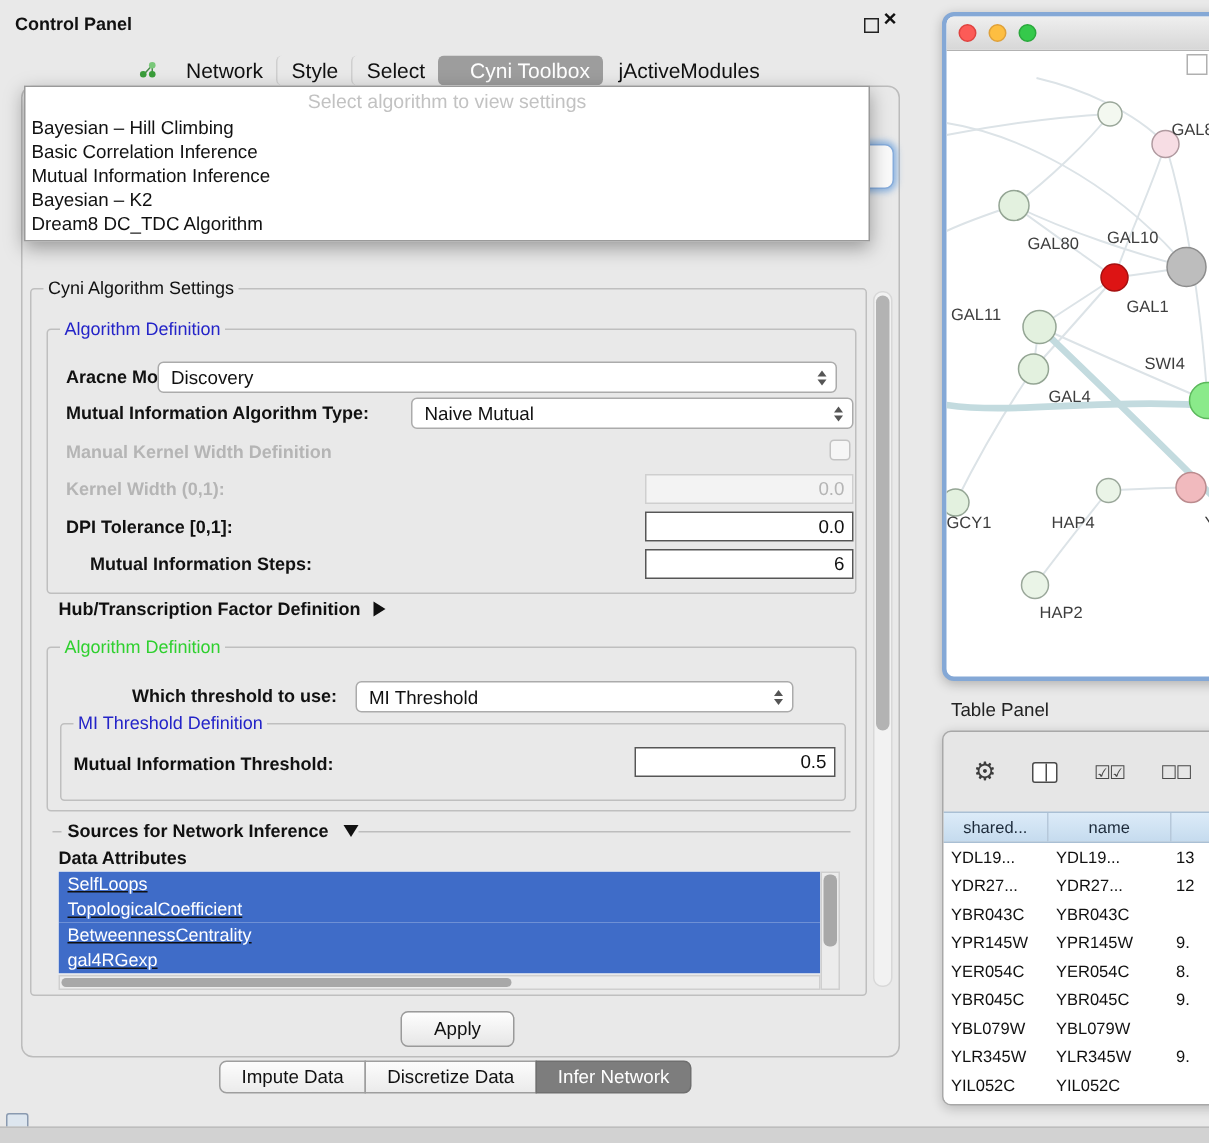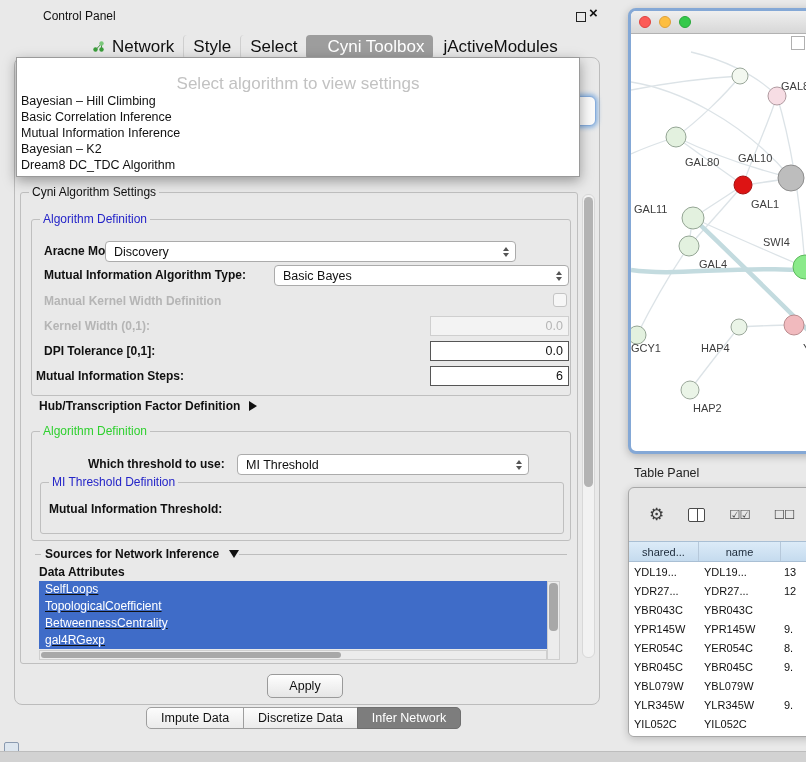--- a/index.html
+++ b/index.html
@@ -1,40 +1,40 @@
 <!DOCTYPE html>
 <html style="--sel-blue: #3f6cc8; --title-blue: #2424c8; --title-green: #2fd02f; --tab-active-bg: #9d9d9d; --seg-active-bg: #7d7d7d;"><head>
 <meta charset="utf-8">
 <style>
   html,body{margin:0;padding:0;}
   .stage{position:relative;width:806px;height:762px;overflow:hidden;background:#e9e9e9;
          font-family:"Liberation Sans",sans-serif;font-size:12px;color:#111;}
   .abs{position:absolute;}
 
   
-  .cp-title{left:10px;top:9px;font-weight:normal;font-size:12px;margin-left:33px;}
+  .cp-title{left:10px;top:9px;font-weight:bold;font-size:12px;}
   .cp-float{left:576px;top:12px;width:8px;height:8px;border:1.5px solid #222;background:#e9e9e9;}
   .cp-close{left:589px;top:4px;font-size:15px;font-weight:bold;color:#111;cursor:default;}
 
   
   .top-tabs{left:84px;top:36px;height:21px;display:flex;align-items:center;}
-  .tab{display:flex;align-items:center;gap:8px;padding:2px 9px;font-size:17px;border-radius:4px;white-space:nowrap;}
+  .tab{display:flex;align-items:center;gap:20px;padding:2px 9px;font-size:14px;border-radius:4px;white-space:nowrap;}
   .tab + .tab{border-left:1px solid #cfcfcf;}
   .tab.active{background:var(--tab-active-bg,#9d9d9d);color:#fff;border-left-color:transparent;border-radius:4px;padding-left:20px;}
   .tab.active + .tab{border-left-color:transparent;}
 
   
   .cp-body{left:14px;top:57px;width:584px;height:646px;border:1px solid #bcbcbc;border-radius:8px;background:#e9e9e9;}
   .focus-btn{left:560px;top:96px;width:34px;height:28px;border-radius:6px;background:#fafafa;border:1px solid #86acdb;
              box-shadow:0 0 4px 2px rgba(92,152,220,.65);z-index:4;}
 
   
   .dropdown{left:16px;top:57px;width:562px;background:#fff;border:1px solid #9a9a9a;z-index:40;
             box-shadow:0 4px 12px rgba(0,0,0,.35);padding-bottom:3px;}
-  .dd-placeholder{height:18px;line-height:18px;text-align:center;color:#c2c2c2;font-size:17px;margin-top:17px;}
+  .dd-placeholder{height:18px;line-height:18px;text-align:center;color:#c2c2c2;font-size:13px;margin-top:1px;}
   .dd-item{height:16px;line-height:16px;padding-left:4px;font-size:12.5px;white-space:nowrap;}
   .dd-item.sel{font-weight:bold;}
 
   
   .group{position:absolute;border:1px solid #bfbfbf;border-radius:3px;}
   .legend{position:absolute;top:-8px;left:8px;background:#e9e9e9;padding:0 3px;font-size:12px;white-space:nowrap;}
   .legend.blue{color:var(--title-blue,#2424c8);}
   .legend.green{color:var(--title-green,#2fd02f);}
 
   .lbl{position:absolute;font-weight:bold;font-size:12px;white-space:nowrap;}
@@ -163,47 +163,47 @@
       </div>
   </div>
 
   <div class="group" style="left:20px;top:192px;width:556px;height:470px;">
     <div class="legend">Cyni Algorithm Settings</div>
 
     <div class="group" style="left:10px;top:26px;width:538px;height:175px;">
       <div class="legend blue">Algorithm Definition</div>
 
       <div class="lbl" style="left:12px;top:24px;">Aracne Mode:</div>
-      <div class="combo" style="left:73px;top:21px;width:411px;">
+      <div class="combo" style="left:73px;top:21px;width:453px;">
         <span>Discovery</span>
         <span class="arrows">
             <span class="tri-up"></span>
             <span class="tri-dn"></span>
           </span>
       </div>
 
       <div class="lbl" style="left:12px;top:48px;">Mutual Information Algorithm Type:</div>
       <div class="combo" style="left:242px;top:45px;width:295px;">
-        <span>Basic Bayes</span>
+        <span>Naive Mutual</span>
         <span class="arrows">
             <span class="tri-up"></span>
             <span class="tri-dn"></span>
           </span>
       </div>
 
       <div class="lbl dis" style="left:12px;top:74px;">Manual Kernel Width Definition</div>
       <div class="checkbox" style="left:521px;top:73px;"></div>
 
       <div class="lbl dis" style="left:12px;top:99px;">Kernel Width (0,1):</div>
       <div class="field dis" style="left:398px;top:96px;width:139px;">0.0</div>
 
       <div class="lbl" style="left:12px;top:124px;">DPI Tolerance [0,1]:</div>
       <div class="field" style="left:398px;top:121px;width:139px;">0.0</div>
 
-      <div class="lbl" style="left:4px;top:149px;">Mutual Information Steps:</div>
+      <div class="lbl" style="left:28px;top:149px;">Mutual Information Steps:</div>
       <div class="field" style="left:398px;top:146px;width:139px;">6</div>
     </div>
 
     <div class="hub-row" style="left:18px;top:206px;">
       <span>Hub/Transcription Factor Definition</span>
       <span class="tri-right"></span>
     </div>
 
     <div class="group" style="left:10px;top:238px;width:538px;height:108px;">
       <div class="legend green">Algorithm Definition</div>
@@ -213,20 +213,21 @@
         <span>MI Threshold</span>
         <span class="arrows">
             <span class="tri-up"></span>
             <span class="tri-dn"></span>
           </span>
       </div>
 
       <div class="group" style="left:8px;top:50px;width:522px;height:50px;">
         <div class="legend blue">MI Threshold Definition</div>
         <div class="lbl" style="left:8px;top:19px;">Mutual Information Threshold:</div>
+        <div class="field" style="left:382px;top:15px;width:134px;">0.5</div>
       </div>
     </div>
 
     <div class="sources-row" style="left:14px;top:354px;width:532px;">
       <span class="hline lead"></span>
       <span class="s-lbl">Sources for Network Inference</span>
       <span class="tri-down-big"></span>
       <span class="hline trail"></span>
     </div>
 

